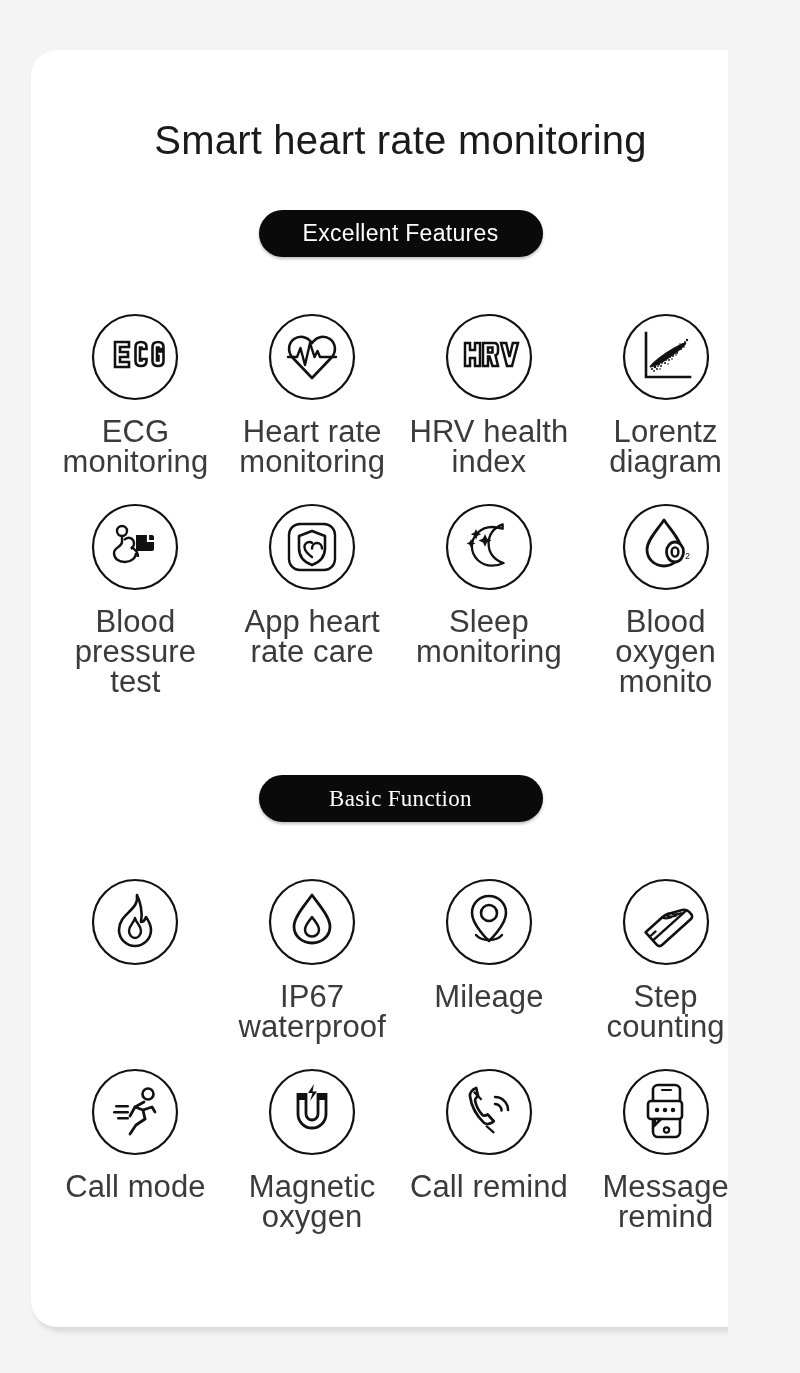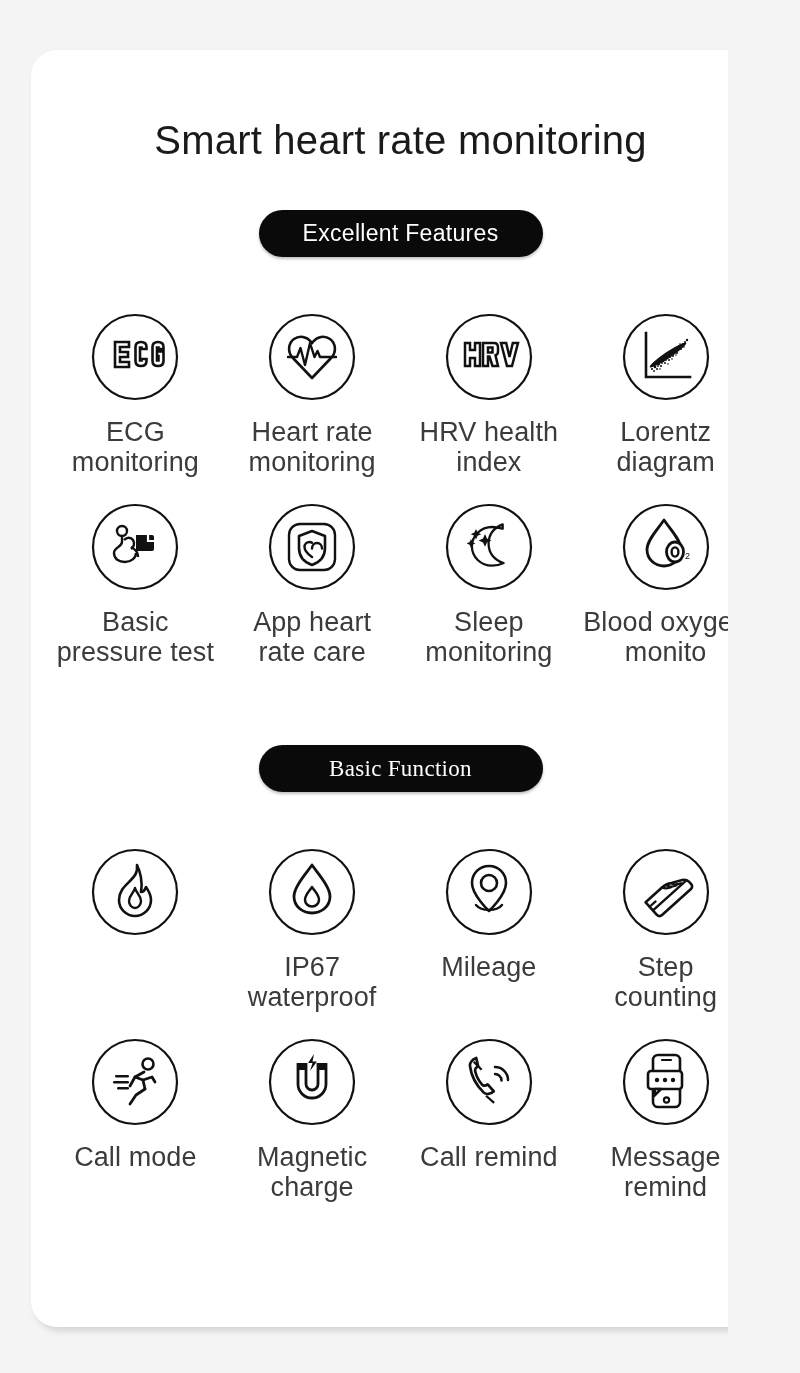--- a/index.html
+++ b/index.html
@@ -90,21 +90,21 @@
     display: flex;
     align-items: center;
     justify-content: center;
   }
 
   .icon-circle svg { display: block; }
 
   .feature-label {
     margin-top: 16px;
     text-align: center;
-    font-size: 27px;
+    font-size: 31px;
     line-height: 30px;
     color: #3b3b3b;
     letter-spacing: 0.1px;
     max-width: 180px;
     white-space: pre-line;
   }
 </style>
 </head>
 <body>
 
@@ -216,21 +216,21 @@
             <g fill="none" stroke="#111" stroke-width="2.4" stroke-linejoin="round">
               <circle cx="31" cy="28" r="5"></circle>
               <path d="M31 33v6c0 5-8 5-8 11s5 9 11 9 11-4 11-9"></path>
               <path d="M33 37c3-3 7-3 9 0 2 3 1 7-2 9"></path>
             </g>
             <path d="M45 32h16a2 2 0 0 1 2 2v12a2 2 0 0 1-2 2H45z" fill="#111"></path>
             <path d="M57 32v6h6" fill="none" stroke="#fff" stroke-width="2.2"></path>
             <path d="M40 44c4 2 7 6 7 10" fill="none" stroke="#111" stroke-width="2.4"></path>
           </svg>
         </div>
-        <div class="feature-label">Basic
+        <div class="feature-label">Blood
 pressure test</div>
       </div>
 
       <div class="feature">
         <div class="icon-circle">
           <svg width="88" height="88" viewBox="0 0 88 88">
             <circle cx="44" cy="44" r="42" fill="none" stroke="#111" stroke-width="2.2"></circle>
             <rect x="21" y="21" width="46" height="46" rx="11" fill="none" stroke="#111" stroke-width="2.4"></rect>
             <path d="M44 28l13 5v12c0 9-6 14.5-13 17-7-2.5-13-8-13-17V33z" fill="none" stroke="#111" stroke-width="2.6" stroke-linejoin="round"></path>
             <path d="M44 54c-5-3.5-7.5-6.5-7.5-10 0-3 2.3-5 5-5 1.5 0 2.5.8 2.5.8" fill="none" stroke="#111" stroke-width="2.4" stroke-linecap="round"></path>
@@ -359,21 +359,21 @@
           <svg width="88" height="88" viewBox="0 0 88 88">
             <circle cx="44" cy="44" r="42" fill="none" stroke="#111" stroke-width="2.2"></circle>
             <path d="M30 25v21c0 7.7 6.3 14 14 14s14-6.3 14-14V25" fill="none" stroke="#111" stroke-width="2.8" stroke-linecap="butt"></path>
             <path d="M38 25v21c0 3.3 2.7 6 6 6s6-2.7 6-6V25" fill="none" stroke="#111" stroke-width="2.8" stroke-linecap="butt"></path>
             <rect x="30" y="25" width="8" height="7" fill="#111"></rect>
             <rect x="50" y="25" width="8" height="7" fill="#111"></rect>
             <path d="M46 16l-6 9h4.5l-2.5 8 7-9.5h-4.5z" fill="#111"></path>
           </svg>
         </div>
         <div class="feature-label">Magnetic
-charge</div>
+oxygen</div>
       </div>
 
       <div class="feature">
         <div class="icon-circle">
           <svg width="88" height="88" viewBox="0 0 88 88">
             <circle cx="44" cy="44" r="42" fill="none" stroke="#111" stroke-width="2.2"></circle>
             <g transform="rotate(8 44 44)">
               <path d="M28 22c-4 2-6 6-5 9 2.5 9 9 18 17 24 3 2.2 7.5 1 10-2.5l-7-6c-2 2-4 2.3-5.5 1-3.5-3-7-8-8.6-12-.8-2 0-4 2.2-5.5z" fill="none" stroke="#111" stroke-width="2.7" stroke-linejoin="round"></path>
               <path d="M26 26l9 7" fill="none" stroke="#111" stroke-width="2.2"></path>
               <path d="M43 58l9 6" fill="none" stroke="#111" stroke-width="2.2"></path>

